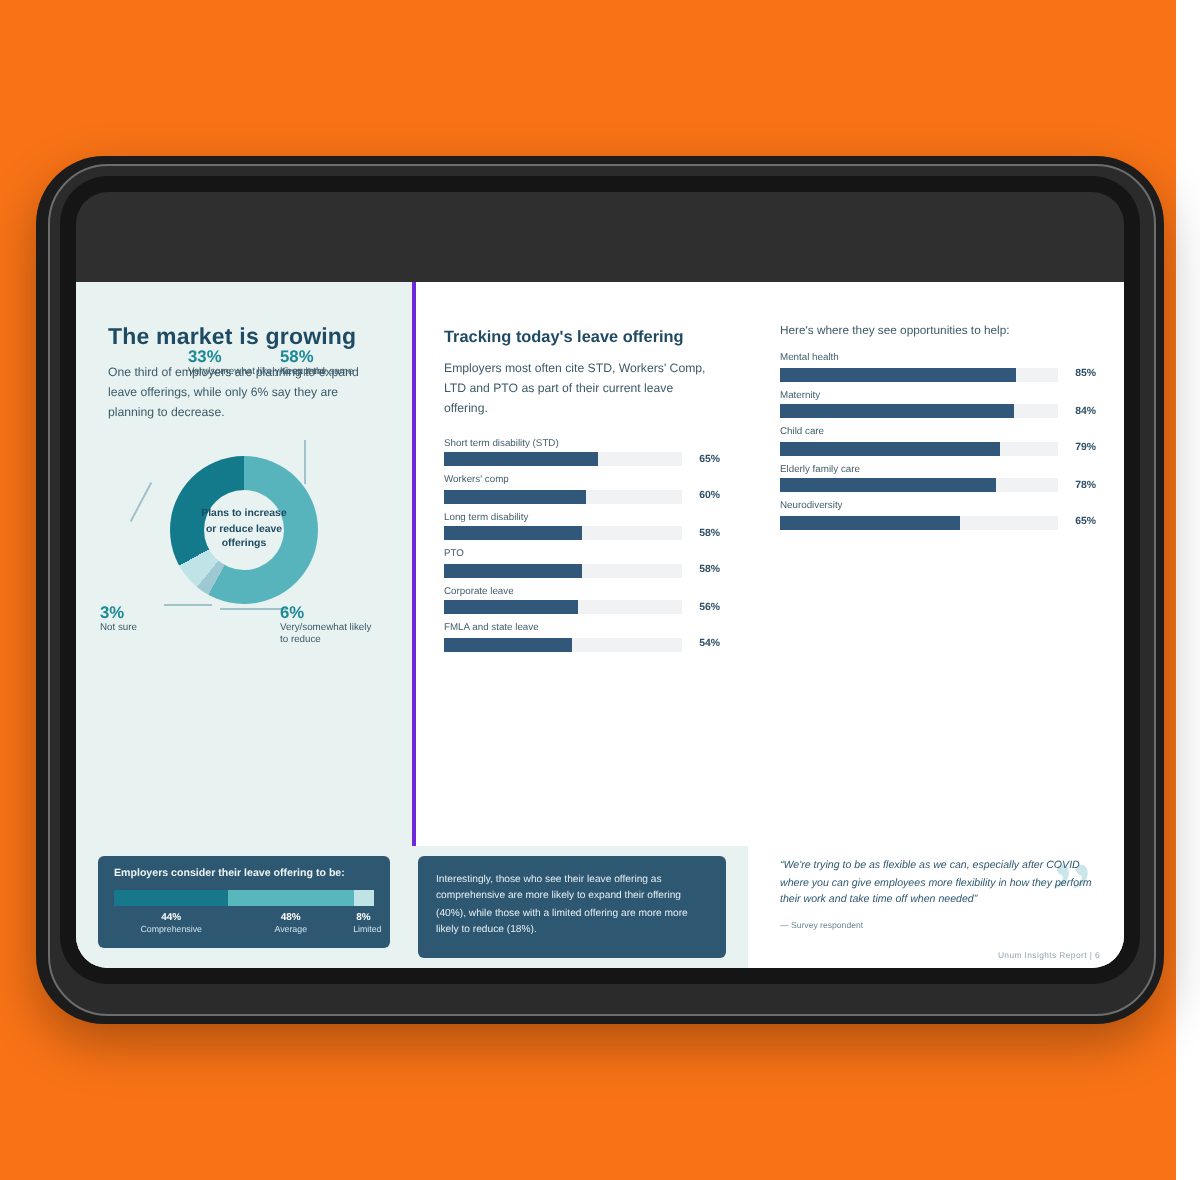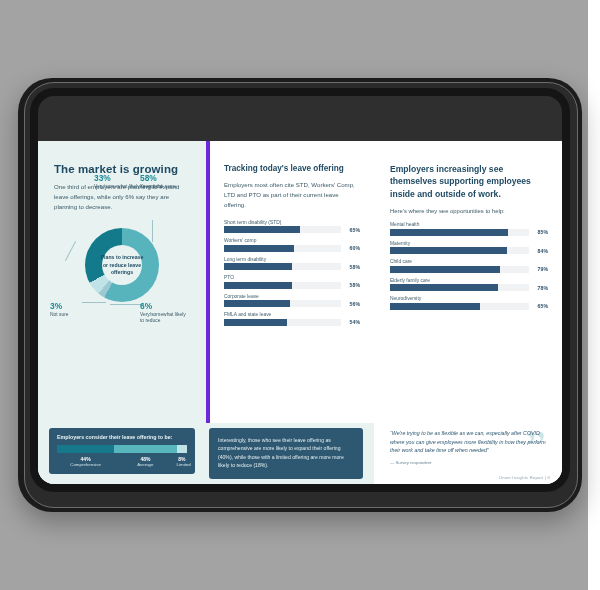--- a/index.html
+++ b/index.html
@@ -1,19 +1,19 @@
 <!DOCTYPE html>
 <html><head>
 <meta charset="utf-8">
 <style>
   html,body{margin:0;padding:0;background:#ffffff;}
   body{width:600px;height:590px;font-family:"Liberation Sans",sans-serif;overflow:hidden;}
 
   
-  #stage{position:relative;width:588px;height:590px;background:#a3a3a3;}
+  #stage{position:relative;width:588px;height:590px;background:#f97316;}
 
   .tablet-outer{
     position:absolute;left:18px;top:78px;width:564px;height:434px;
     background:#1c1c1c;border-radius:34px;
     box-shadow:0 10px 26px rgba(0,0,0,.30);
   }
   .tablet-mid{
     position:absolute;left:24px;top:82px;width:552px;height:424px;
     background:#2b2b2b;border-radius:30px;
     border:1px solid #6d6d6d;
@@ -28,21 +28,21 @@
   }
 
   
   .page{
     position:absolute;left:0px;top:45px;width:524px;height:282px;
     background:#ffffff;display:flex;overflow:hidden;
   }
 
   .col{box-sizing:border-box;position:relative;}
   .col-left{width:168px;background:#e7f2f1;padding:22px 16px 0 16px;}
-  .col-mid{width:168px;background:#ffffff;padding:22px 14px 0 14px;border-left:4px solid #6d28d9;}
+  .col-mid{width:168px;background:#ffffff;padding:22px 14px 0 14px;border-left:2px solid #6d28d9;}
   .col-right{width:188px;background:#ffffff;padding:22px 14px 0 16px;}
 
   .h1{font-size:11.5px;font-weight:700;color:#1f4a63;letter-spacing:.1px;margin:0 0 7px 0;}
   .h2{font-size:8.2px;font-weight:700;color:#1f4a63;margin:0 0 6px 0;line-height:1.35;}
   .h2b{font-size:8.6px;font-weight:700;color:#1f4a63;margin:0 0 8px 0;line-height:1.45;}
   .lede{font-size:6.1px;color:#3c5a68;line-height:1.62;margin:0 0 10px 0;}
   .subnote{font-size:5.9px;color:#3c5a68;margin:0 0 8px 0;}
 
   
   .donut-wrap{position:relative;width:136px;height:118px;margin:4px auto 0 auto;}
@@ -193,21 +193,20 @@
                 <div class="bar-track" style="background: rgb(240, 242, 244);">
                   <div class="bar-fill" style="width: 54%; background: rgb(49, 87, 122);"></div>
                 </div>
                 <div class="bar-val">54%</div>
               </div>
             </div>
           </div>
       </div>
 
       <div class="col col-right">
-        <div class="h2b">Employers increasingly see themselves supporting employees inside and outside of work.</div>
         <div class="subnote">Here's where they see opportunities to help:</div>
         <div id="bars-right">
             <div class="bar-item">
               <div class="bar-label">Mental health</div>
               <div class="bar-row">
                 <div class="bar-track" style="background: rgb(240, 242, 244);">
                   <div class="bar-fill" style="width: 85%; background: rgb(49, 87, 122);"></div>
                 </div>
                 <div class="bar-val">85%</div>
               </div>

